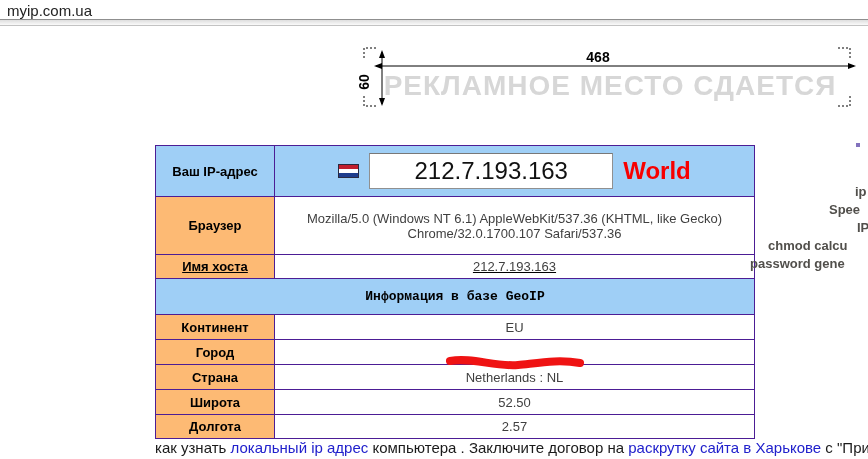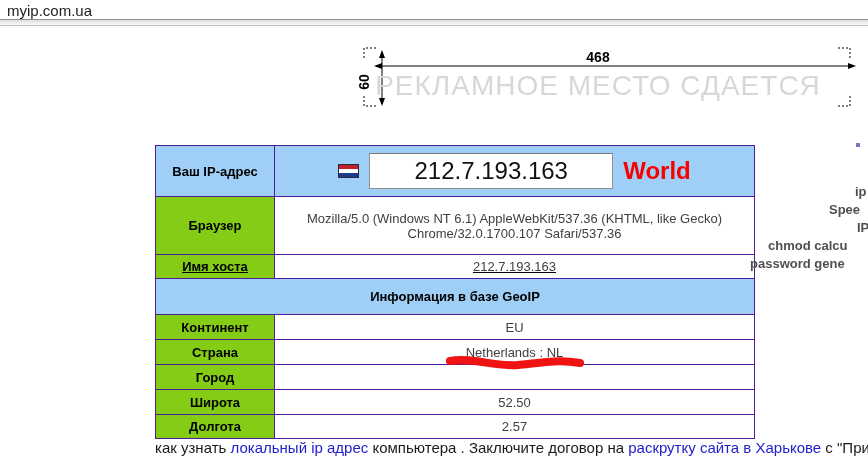--- a/index.html
+++ b/index.html
@@ -6,29 +6,29 @@
   body{font-family:"Liberation Sans",sans-serif;background:#fff;}
   #page{position:relative;width:868px;height:459px;overflow:hidden;background:#fff;}
 
   
   .page-title{position:absolute;left:7px;top:2px;font-size:15px;color:#222;white-space:nowrap;}
   .top-divider{position:absolute;left:0;top:19px;width:868px;height:5px;
     border-top:1px solid #8f8f8f;border-bottom:1px solid #c3c3c3;
     background:linear-gradient(to bottom,#dedede,#fafafa);}
 
   
-  .ad-text{position:absolute;left:356px;top:70px;width:484px;text-align:center;
-    font-size:28px;font-weight:normal;color:#d7d7d7;letter-spacing:1px;white-space:nowrap;}
+  .ad-text{position:absolute;left:368px;top:70px;width:484px;text-align:center;
+    font-size:28px;font-weight:bold;color:#d7d7d7;letter-spacing:1px;white-space:nowrap;}
   .ad-svg{position:absolute;left:355px;top:40px;}
 
   
   table.ip-table{position:absolute;left:155px;top:145px;width:600px;border-collapse:collapse;
     font-size:13px;color:#000;table-layout:fixed;}
   table.ip-table td{border:1px solid #4c1d95;padding:2px 4px;text-align:center;vertical-align:middle;}
-  td.lbl{width:110px;font-weight:bold;background:#84cc16;}
+  td.lbl{width:110px;font-weight:bold;background:#fdba74;}
   td.val{color:#3f3f3f;}
   tr.blue td{background:#9fcff6;}
   td.geoip-hdr{background:#9fcff6;font-weight:bold;color:#000;}
 
   .ip-cell{display:flex;align-items:center;justify-content:center;gap:10px;}
   .flag{display:inline-block;width:19px;height:12px;border:1px solid #2a2a40;
     background:linear-gradient(to bottom,#c01f2e 0,#c01f2e 4px,#ffffff 4px,#ffffff 8px,#1e3c8c 8px,#1e3c8c 12px);}
   .ip-input{width:238px;height:32px;border:1px solid #909090;border-top:1px solid #787878;
     font-family:"Liberation Sans",sans-serif;font-size:24px;text-align:center;color:#111;background:#fff;}
   .world{font-size:24px;font-weight:bold;color:#f80000;}
@@ -84,34 +84,34 @@
       </td>
     </tr>
     <tr style="height:58px;">
       <td class="lbl">Браузер</td>
       <td class="val" style="padding:2px 8px;">Mozilla/5.0 (Windows NT 6.1) AppleWebKit/537.36 (KHTML, like Gecko) Chrome/32.0.1700.107 Safari/537.36</td>
     </tr>
     <tr style="height:24px;text-decoration:underline;">
       <td class="lbl">Имя хоста</td>
       <td class="val">212.7.193.163</td>
     </tr>
-    <tr style="height:36px;">
+    <tr style="height:36px;font-family:Liberation Mono, monospace;">
       <td class="geoip-hdr" colspan="2">Информация в базе GeoIP</td>
     </tr>
     <tr style="height:25px;">
       <td class="lbl">Континент</td>
       <td class="val">EU</td>
     </tr>
     <tr style="height:25px;">
+      <td class="lbl">Город</td>
+      <td class="val"></td>
+    </tr>
+    <tr style="height:25px;">
       <td class="lbl">Страна</td>
       <td class="val">Netherlands : NL</td>
-    </tr>
-    <tr style="height:25px;">
-      <td class="lbl">Город</td>
-      <td class="val"></td>
     </tr>
     <tr style="height:25px;">
       <td class="lbl">Широта</td>
       <td class="val">52.50</td>
     </tr>
     <tr style="height:24px;">
       <td class="lbl">Долгота</td>
       <td class="val">2.57</td>
     </tr>
   </tbody>

